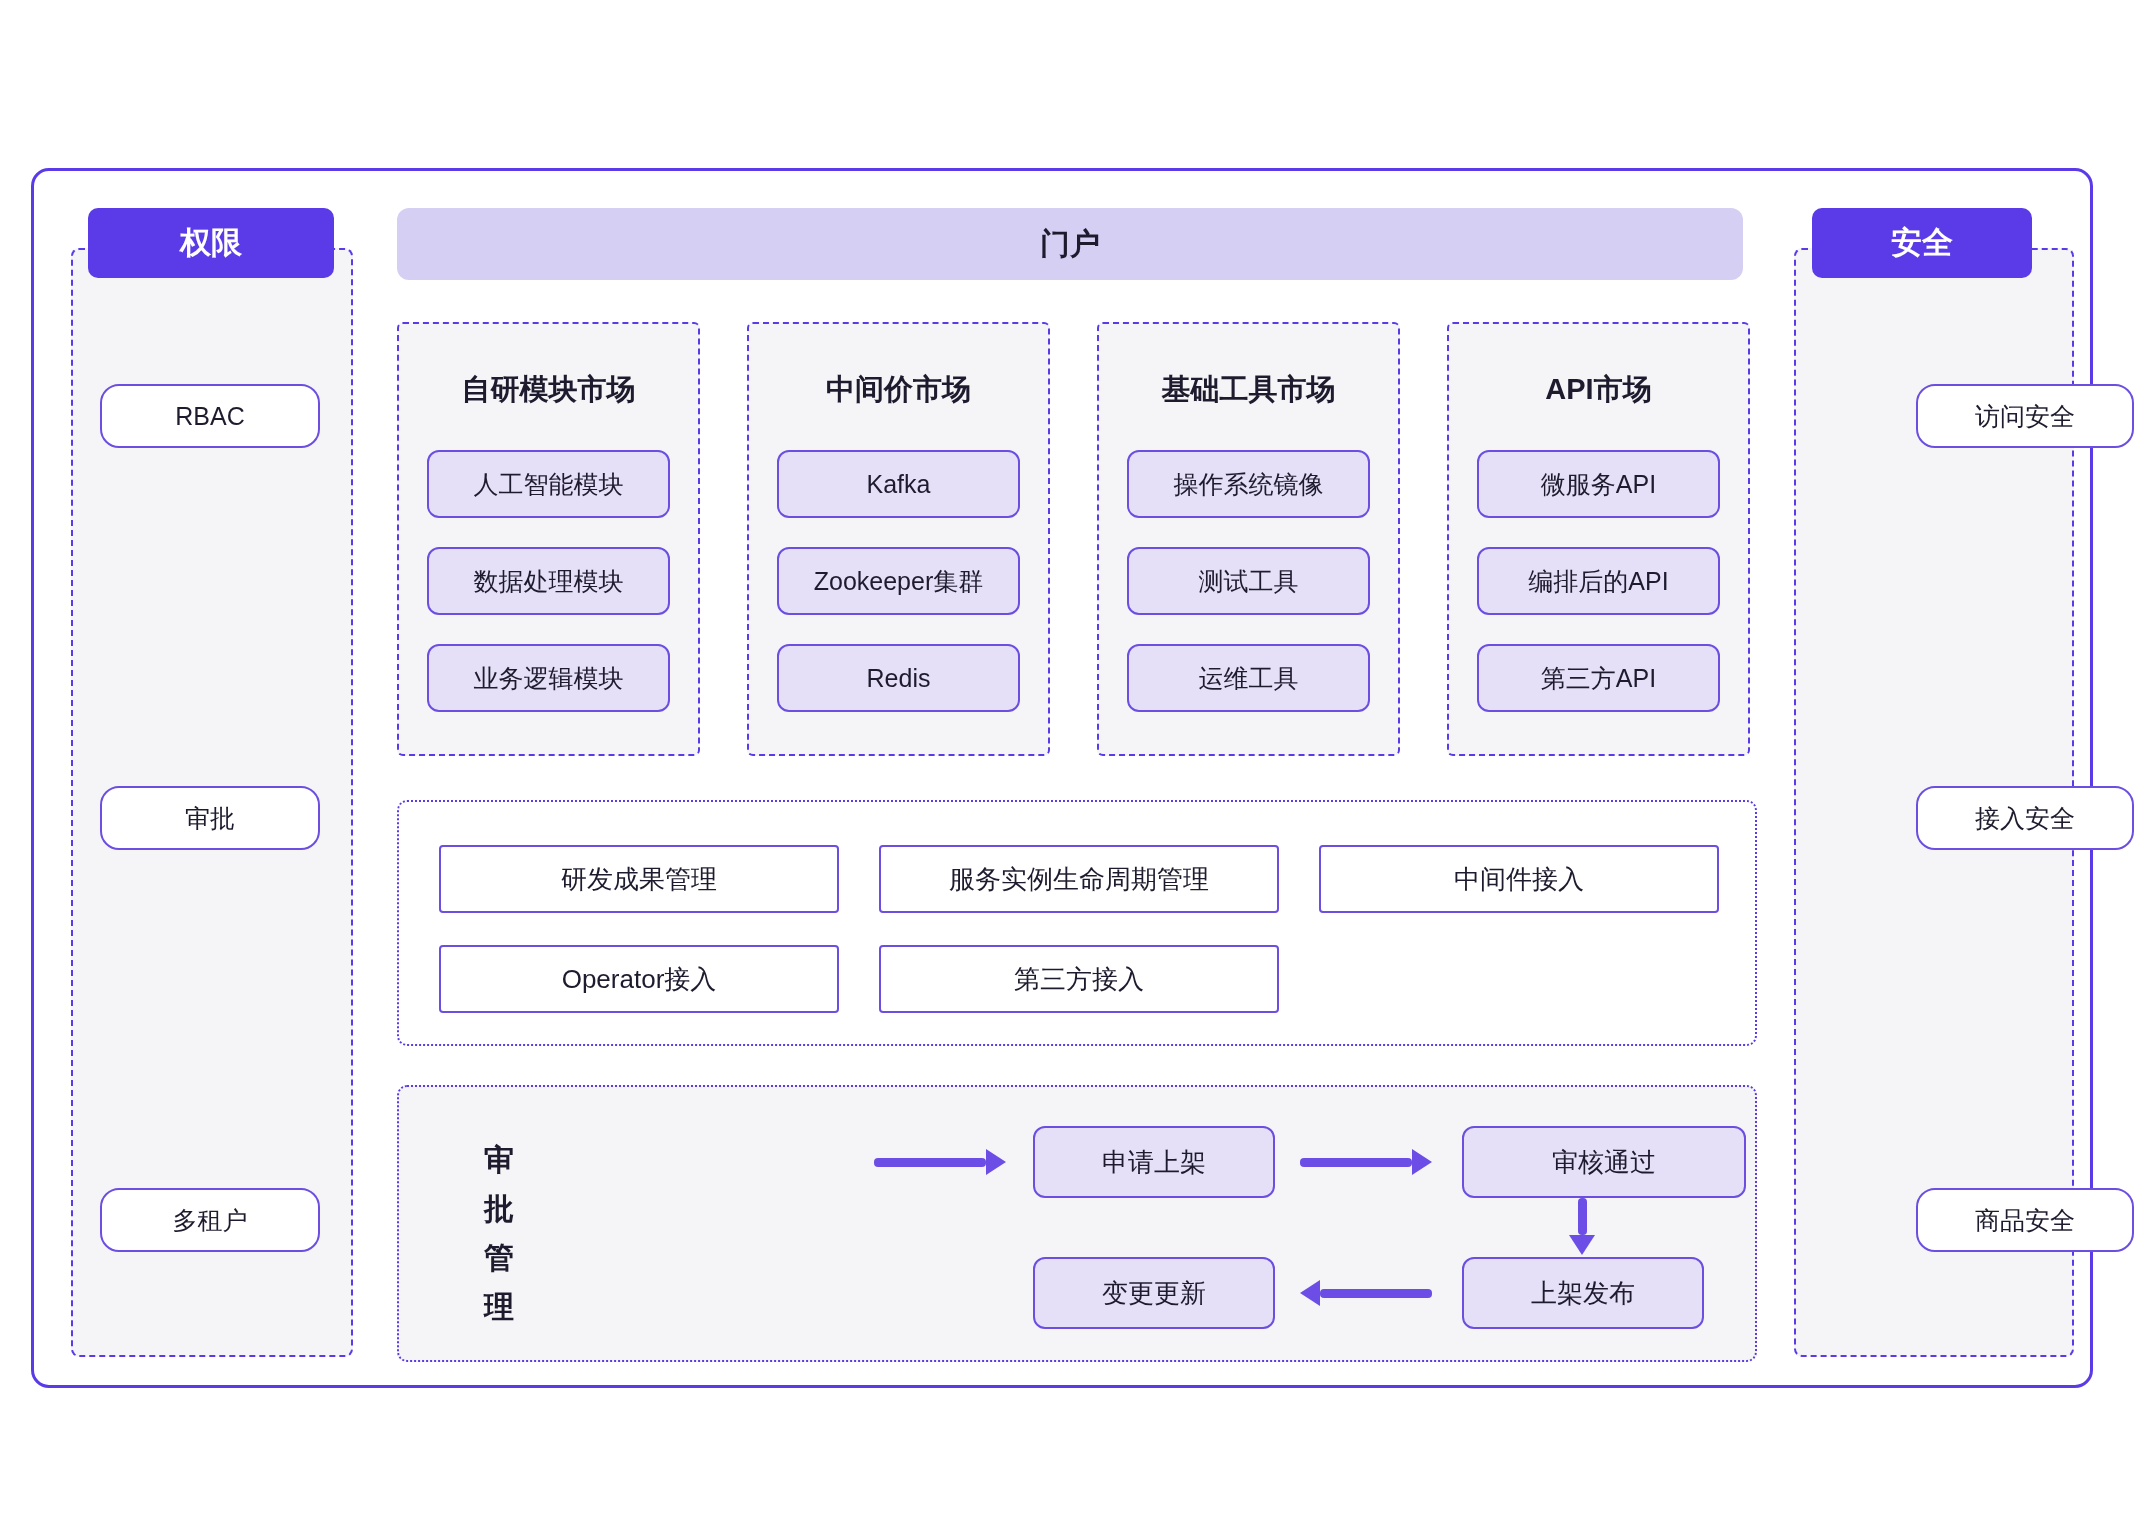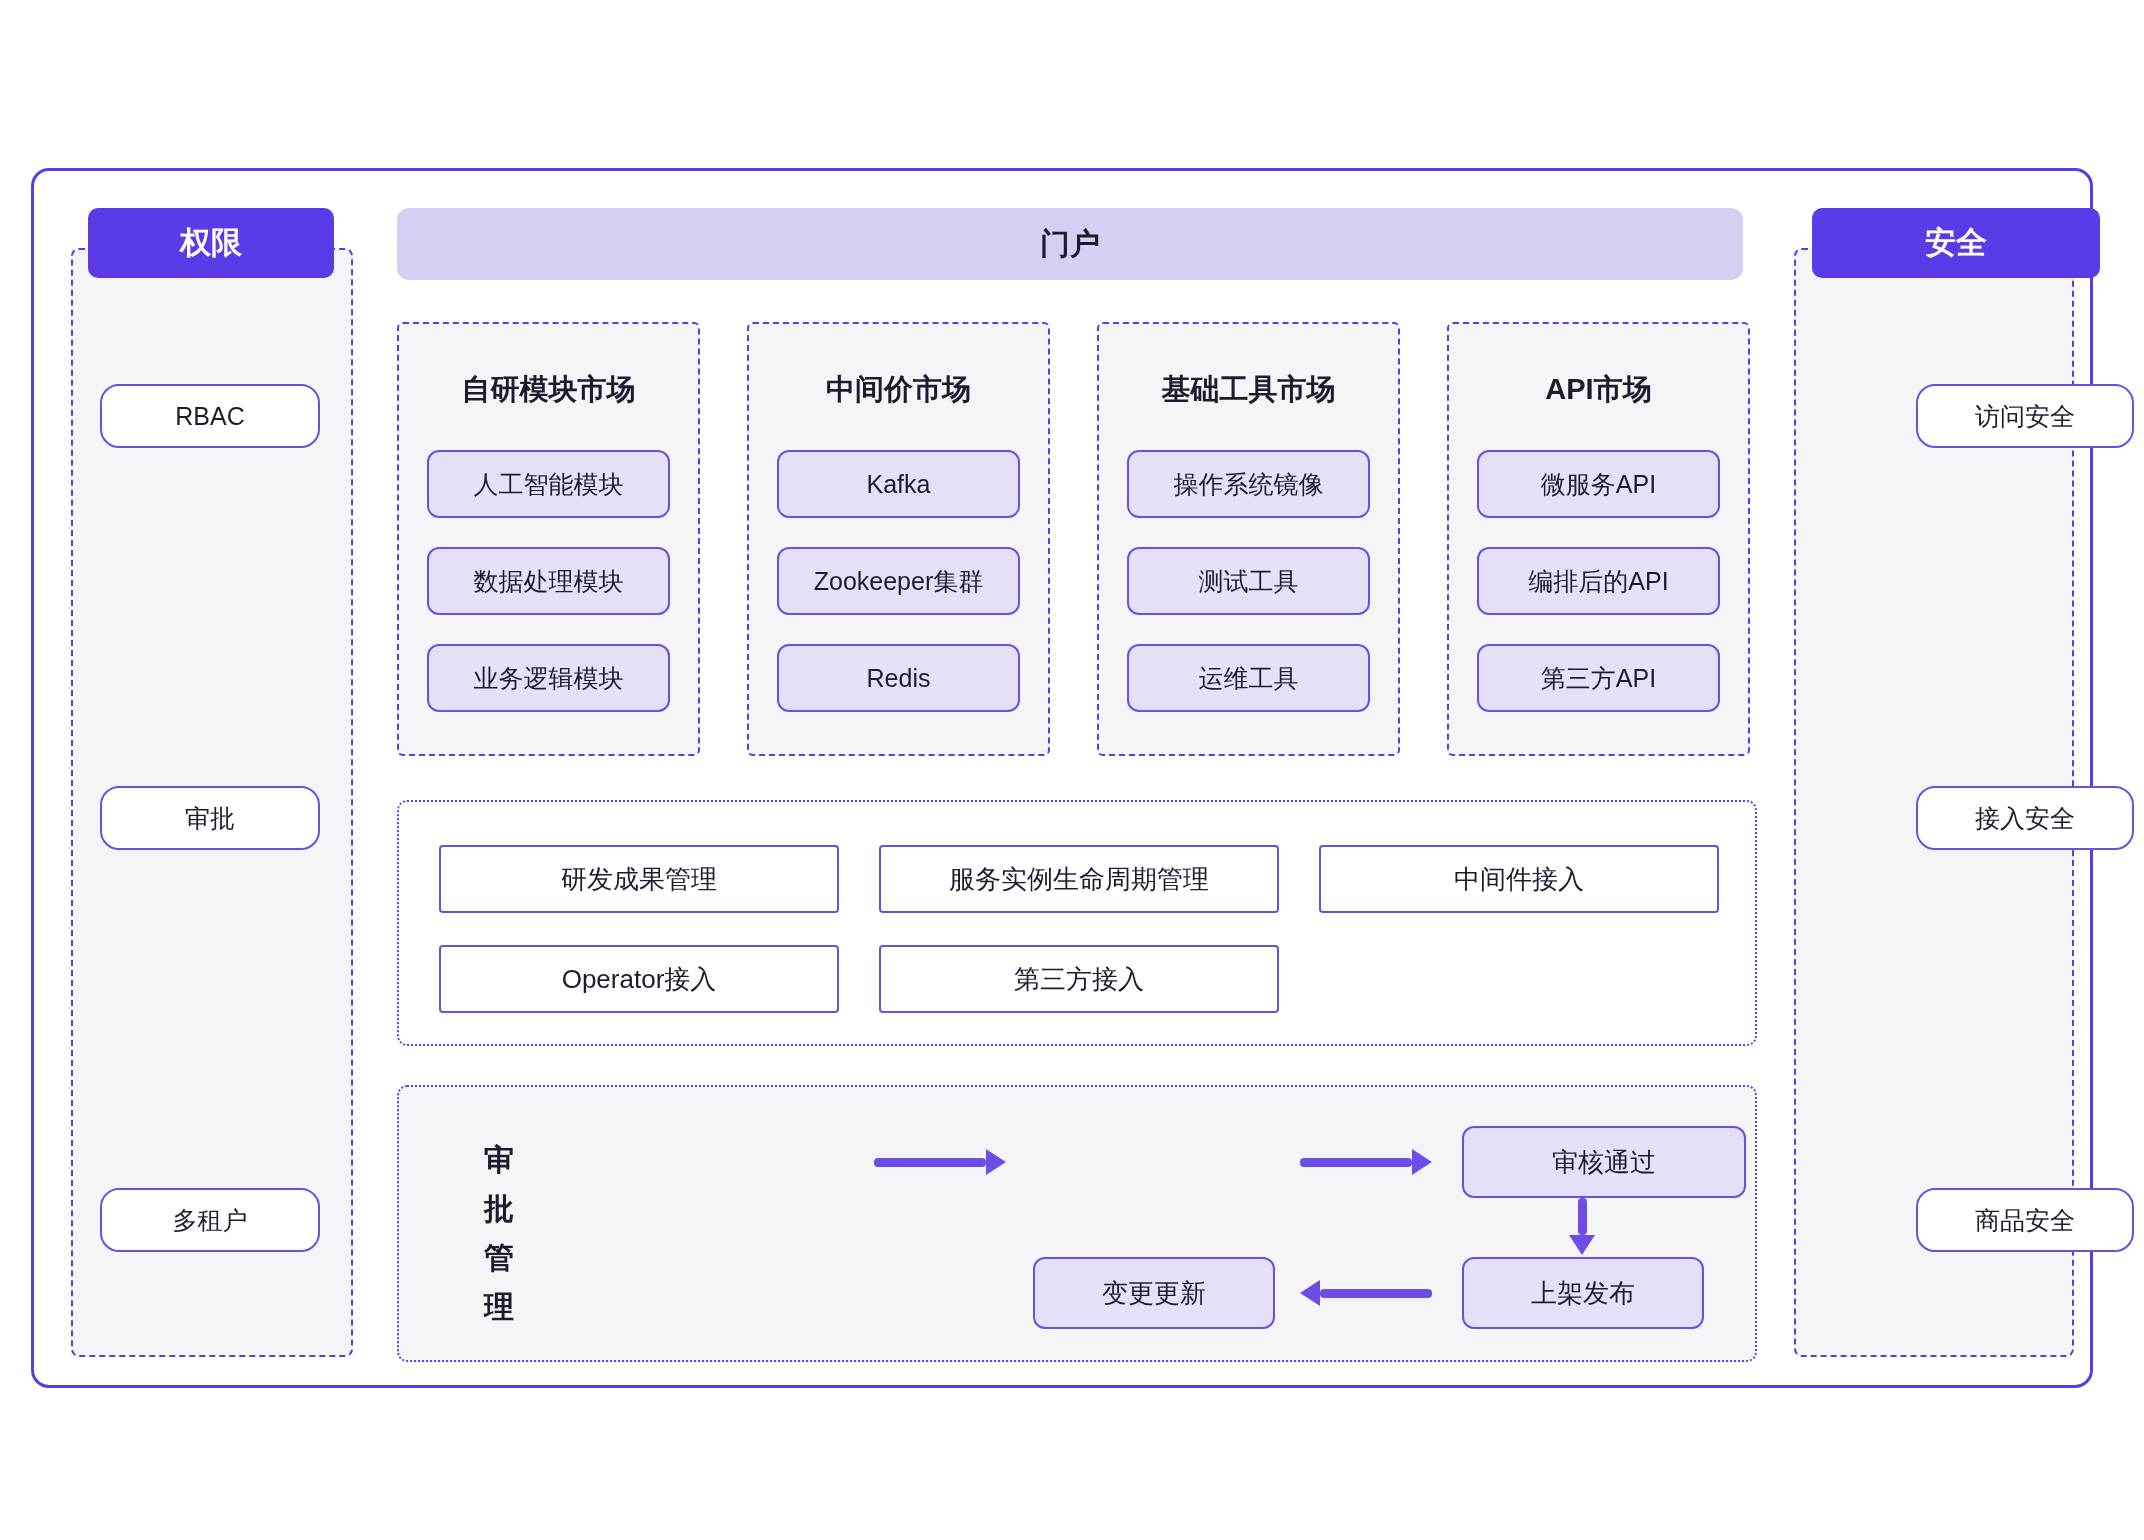--- a/index.html
+++ b/index.html
@@ -30,21 +30,21 @@
   }
   .side-panel.left{left:71px;top:248px;width:282px;height:1109px;}
   .side-panel.right{left:1794px;top:248px;width:280px;height:1109px;}
   
   .side-header{
     height:70px;background:var(--accent);border-radius:10px;
     color:#ffffff;font-weight:700;font-size:31px;
     display:flex;align-items:center;justify-content:center;z-index:3;
   }
   .side-header.left{left:88px;top:208px;width:246px;}
-  .side-header.right{left:1812px;top:208px;width:288px;}
+  .side-header.right{left:1812px;top:208px;width:220px;}
   
   .portal-header{
     left:397px;top:208px;width:1346px;height:72px;
     background:var(--header-light-bg);border-radius:12px;
     display:flex;align-items:center;justify-content:center;
     font-size:30px;font-weight:600;z-index:3;
   }
   
   .side-box{
     height:64px;background:#ffffff;
@@ -172,20 +172,21 @@
 </div>
 
 <div class="abs approval">
   <div class="approval-label">
     <div>审</div>
     <div>批</div>
     <div>管</div>
     <div>理</div>
   </div>
 
+  <div class="flow-box" style="left:634px;top:39px;width:242px;">申请上架</div>
   <div class="flow-box" style="left:1063px;top:39px;width:284px;">审核通过</div>
   <div class="flow-box" style="left:1063px;top:170px;width:242px;">上架发布</div>
   <div class="flow-box" style="left:634px;top:170px;width:242px;">变更更新</div>
 
   <div class="arrow right" style="left:475px;top:62px;width:132px;height:26px;">
     <span class="bar"></span>
       <span class="head"></span>
   </div>
   <div class="arrow right" style="left:901px;top:62px;width:132px;height:26px;">
     <span class="bar"></span>

